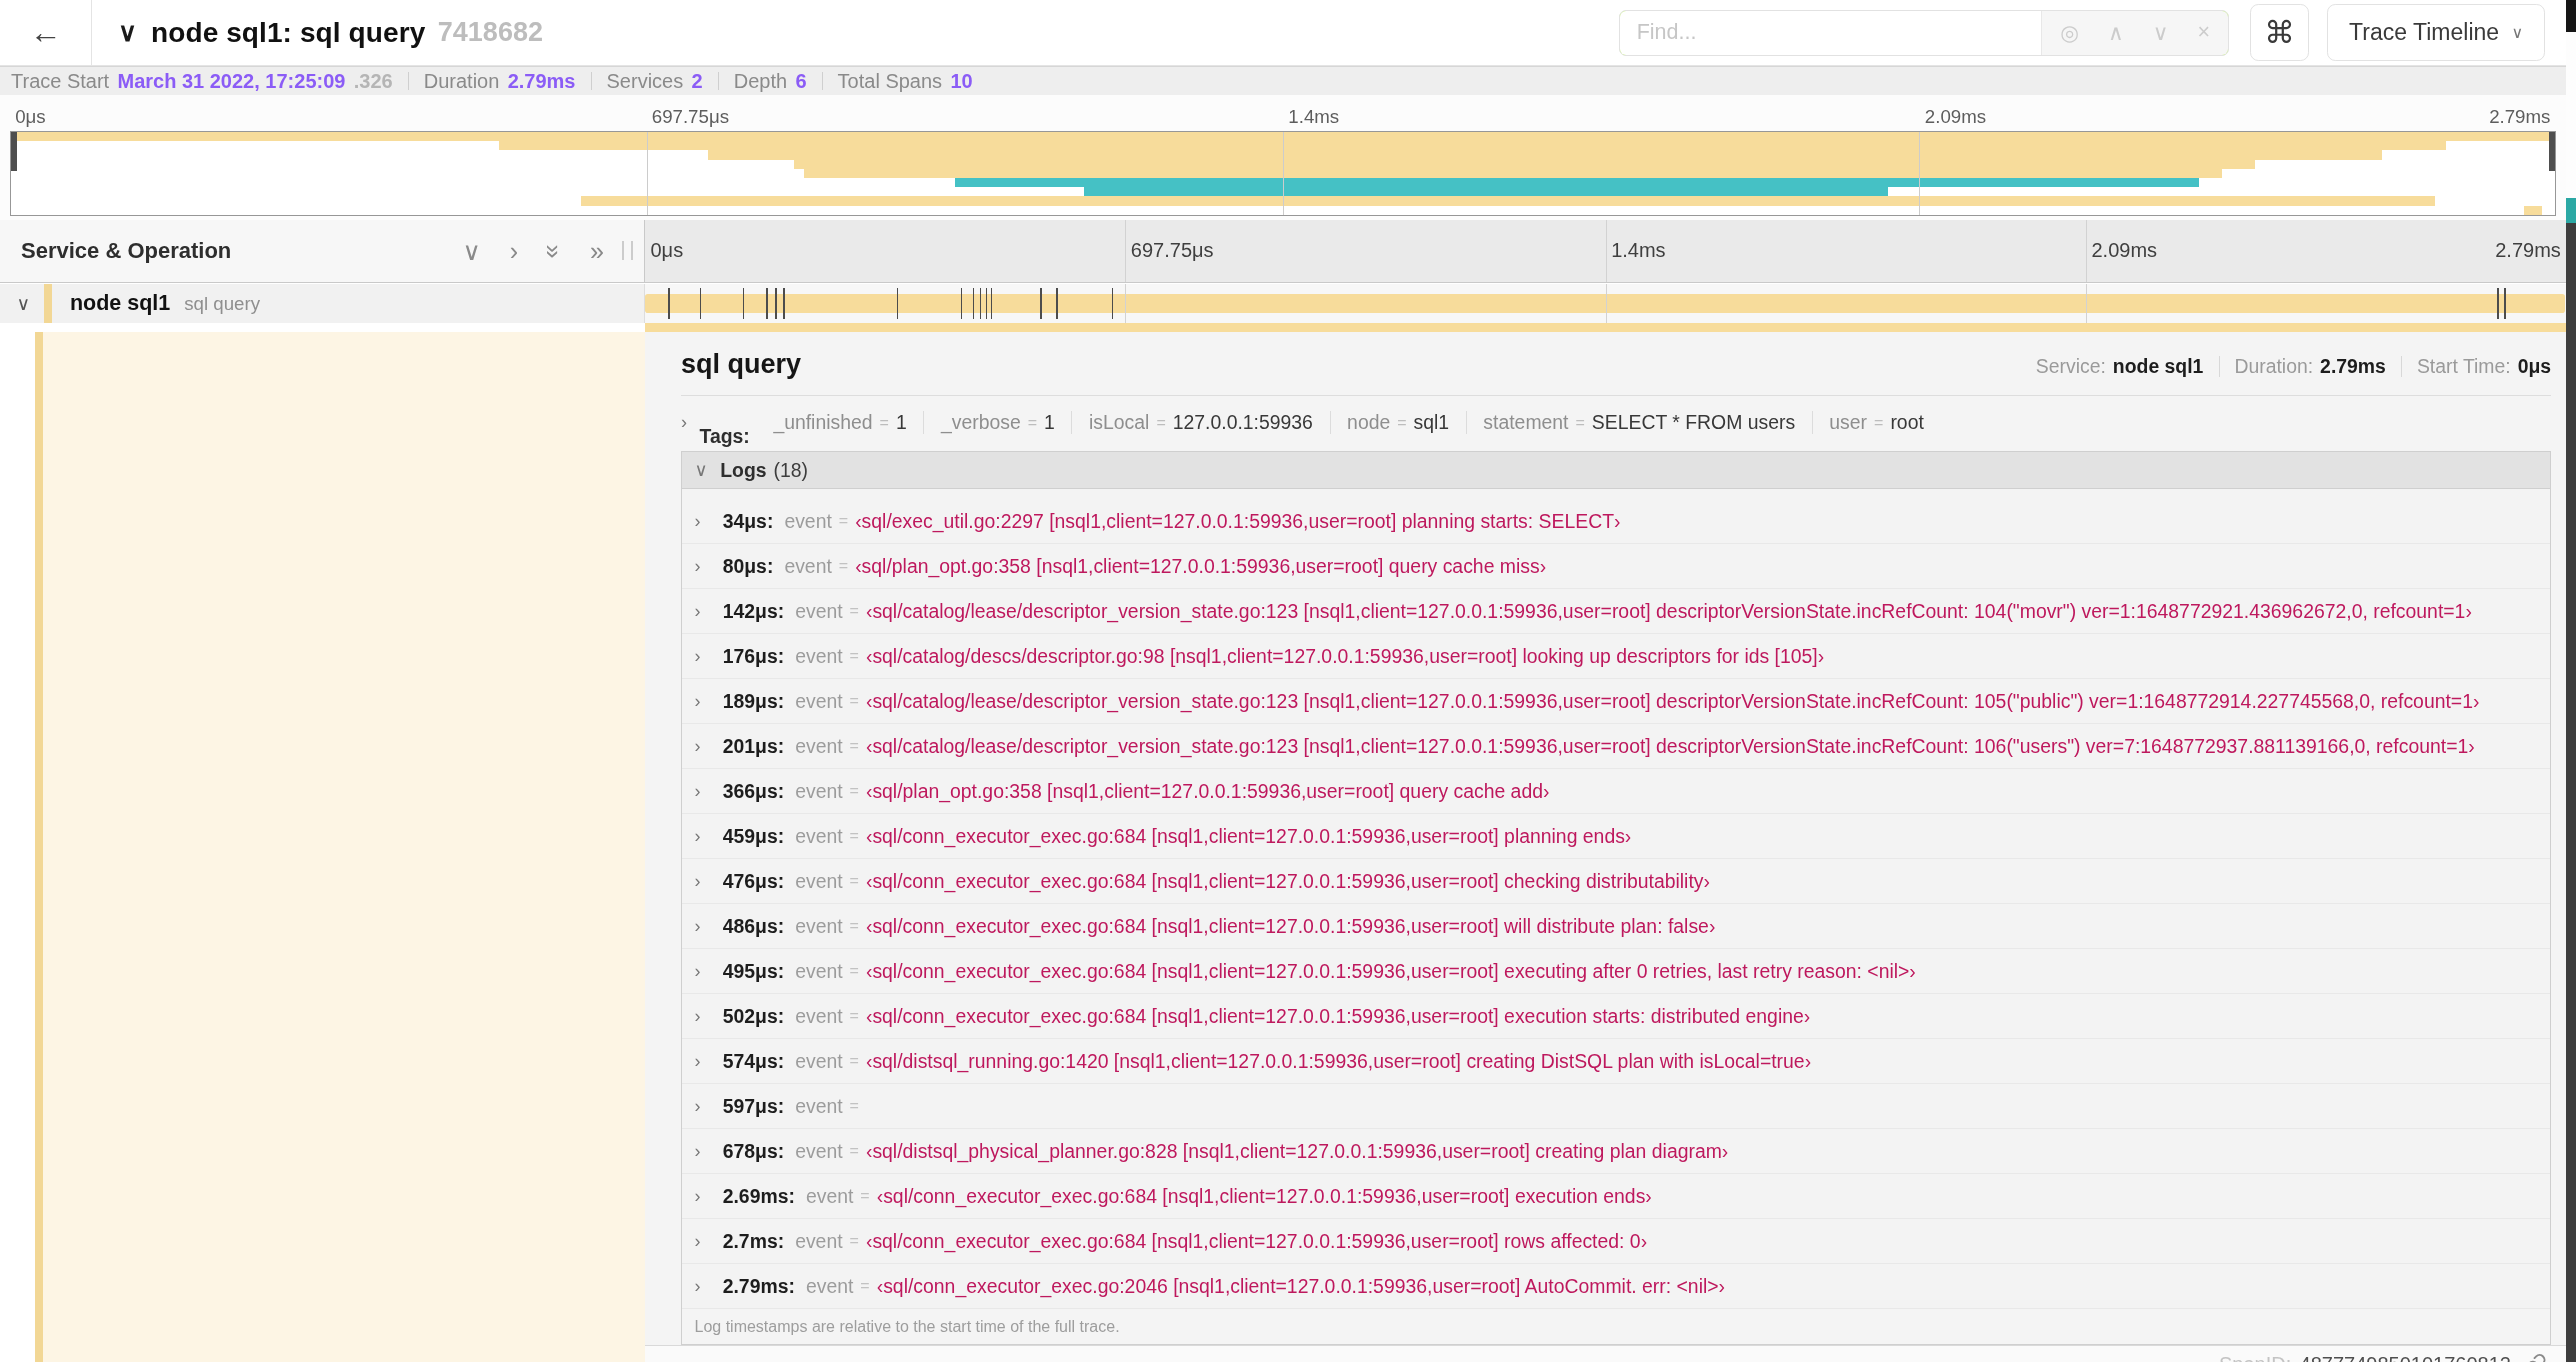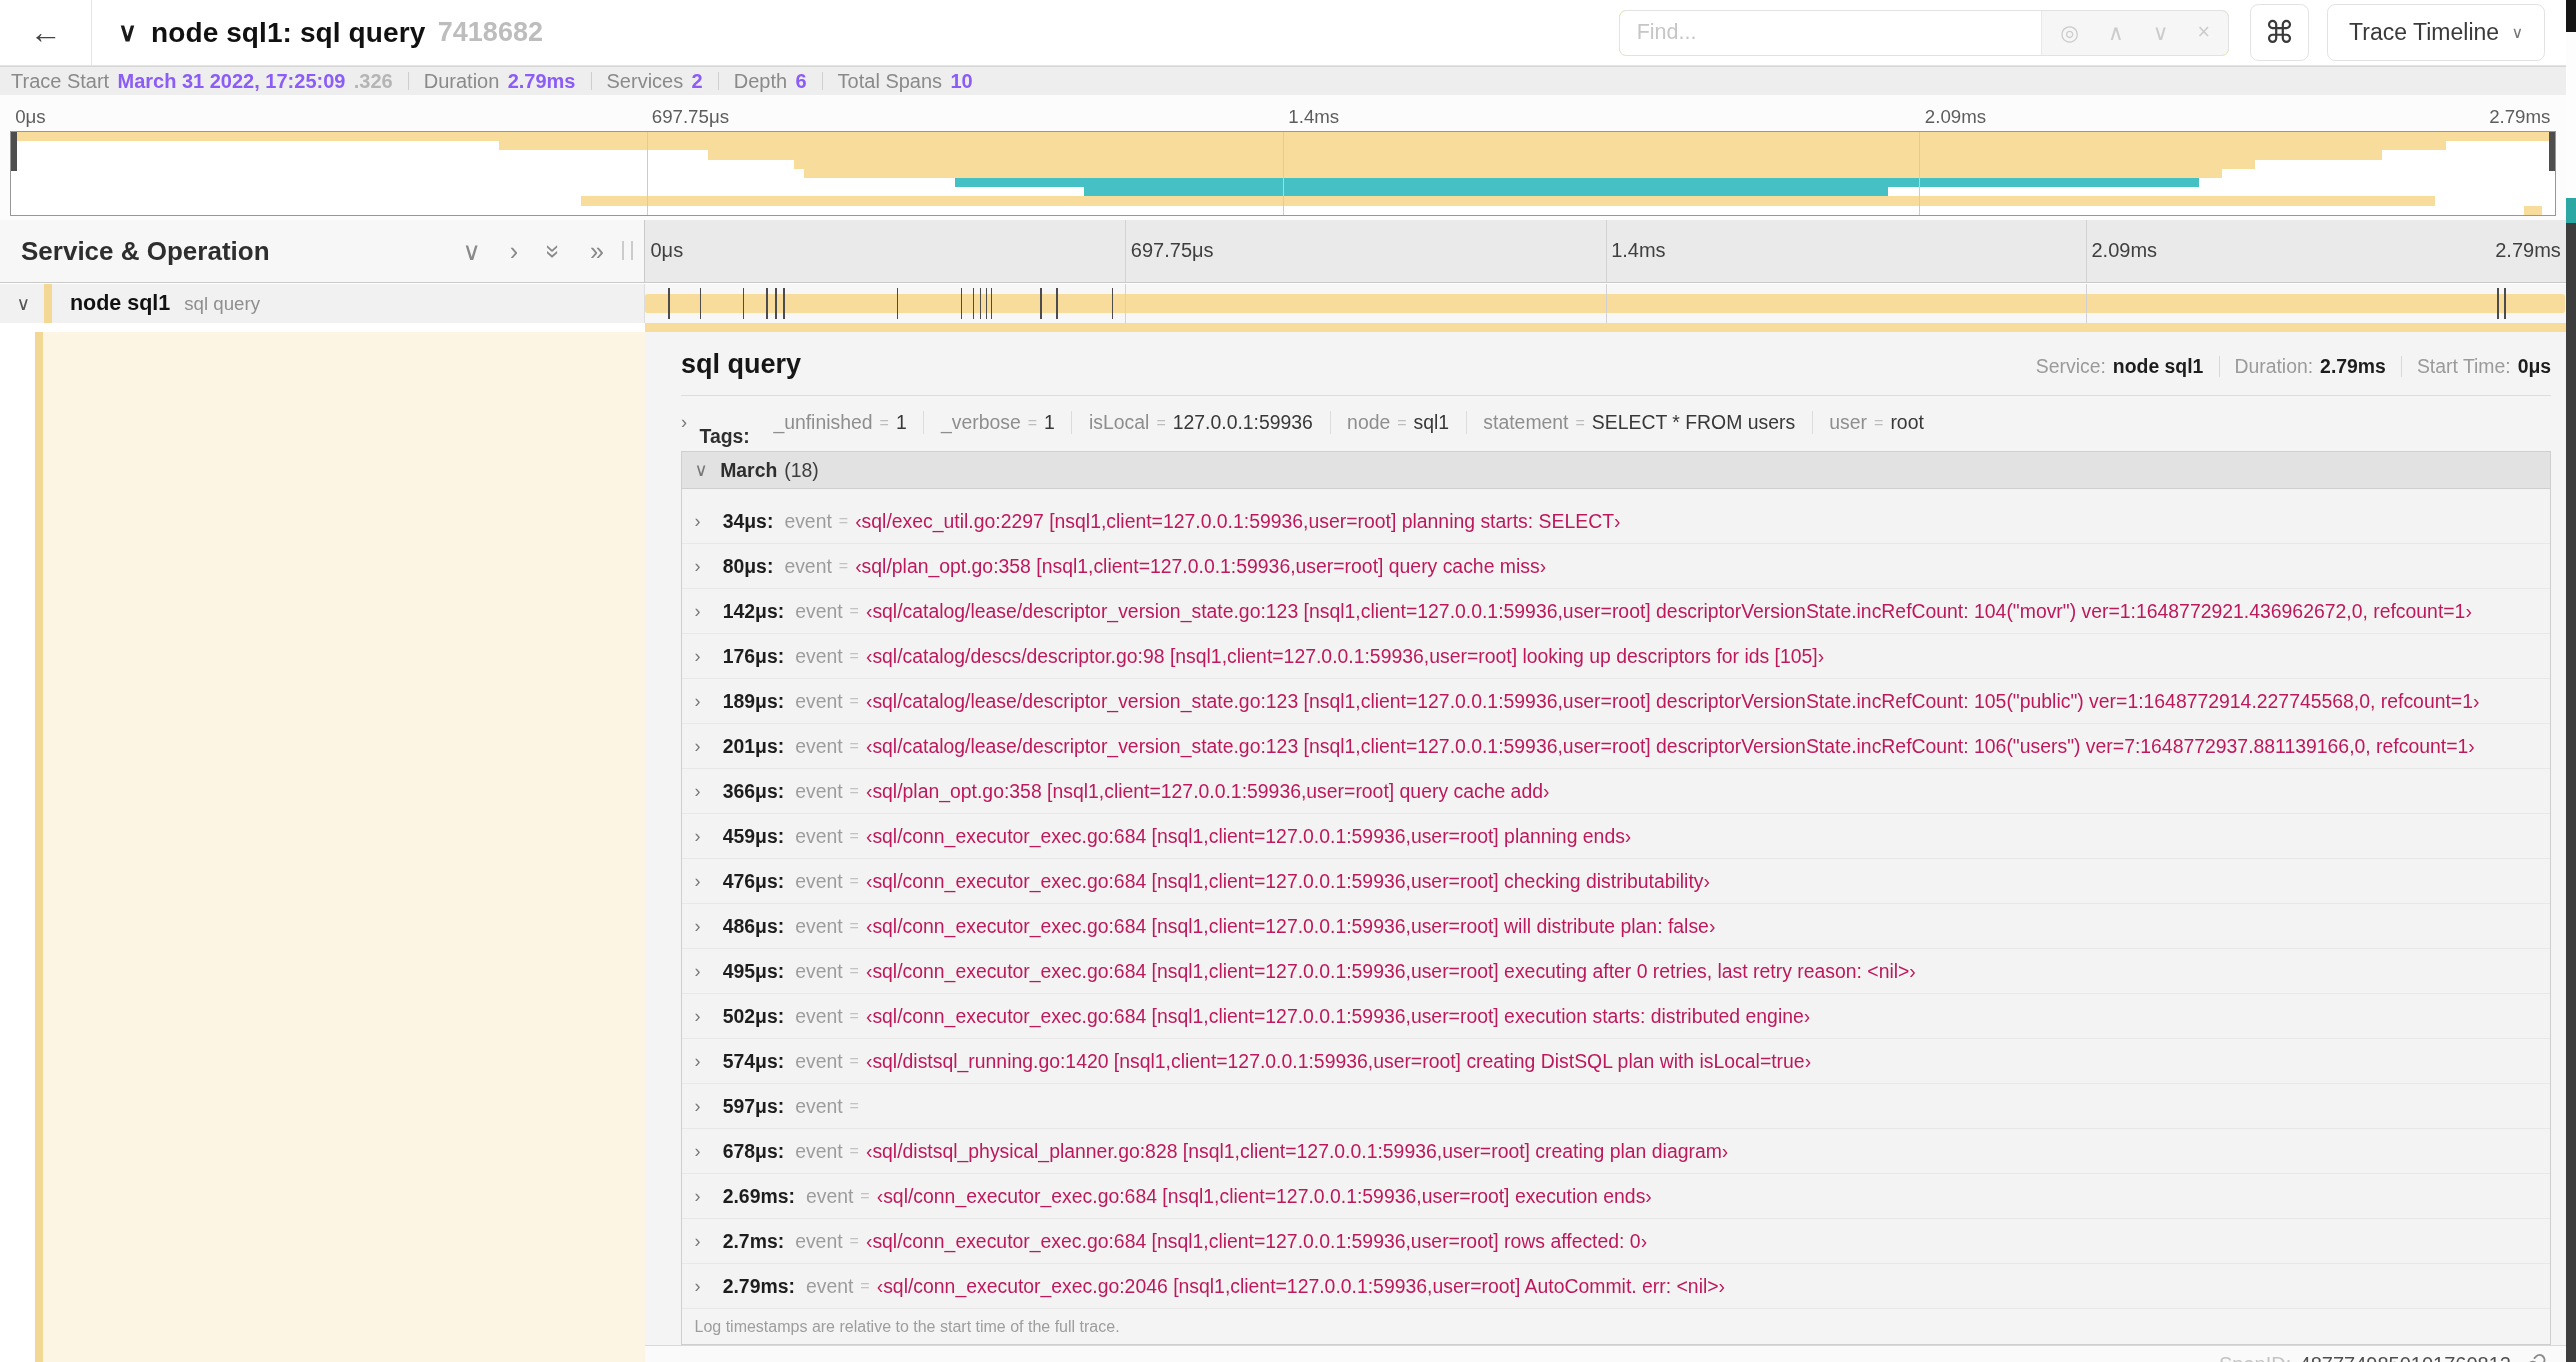--- a/index.html
+++ b/index.html
@@ -38,21 +38,21 @@
   .tick-label{position:absolute;top:0;white-space:nowrap;}
   .mm-canvas{position:absolute;top:36px;left:9.7px;right:10.4px;bottom:4.2px;background:#fff;border:1.4px solid #979797;}
   .grid-line{position:absolute;top:0;bottom:0;width:1.4px;background:#cccccc;}
   .mm-rows{position:absolute;inset:0;display:flex;flex-direction:column;}
   .mm-row{position:relative;flex:1;}
   .mm-bar{position:absolute;top:0;bottom:0;}
   .mm-handle{position:absolute;top:0;width:6.2px;height:39px;background:#4e4e4e;}
   
   .tlh{position:absolute;top:220px;left:0;right:9.7px;height:62px;border-bottom:1.4px solid #c9c9c9;display:flex;}
   .tlh-left{width:645px;background:#f7f7f7;display:flex;align-items:center;padding-left:21px;border-right:0.7px solid #c9c9c9;box-sizing:border-box;}
-  .soh-title{font-size:26px;font-weight:700;color:#2e2e2e;}
+  .soh-title{font-size:22px;font-weight:700;color:#2e2e2e;}
   .soh-icons{margin-left:auto;display:flex;align-items:center;gap:29px;color:#8a8a8a;font-size:25px;margin-right:5.5px;}
   .soh-icons span{cursor:pointer;}
   .rot90{display:inline-block;transform:rotate(90deg);}
   .col-resizer{width:7px;height:19.4px;border-left:2.1px solid #cccccc;border-right:2.1px solid #cccccc;margin:21px 11px 0 12.5px;align-self:flex-start;cursor:col-resize;}
   .tlh-right{flex:1;background:#eaeaea;position:relative;font-size:20px;color:#3f3f3f;}
   .tlh-right .tick-label{top:19.4px;}
   .ruler-grid{position:absolute;top:0;bottom:0;width:0.7px;background:#d2d2d2;}
   
   .srow{position:absolute;top:284px;left:0;right:9.7px;height:39px;display:flex;cursor:pointer;}
   .srow-left{width:645px;background:#f1f1f1;display:flex;align-items:center;border-right:0.7px solid #ddd;box-sizing:border-box;}
@@ -316,21 +316,21 @@
               <span class="tag-item">
                 <span class="tk">user</span>
                 <span class="teq">=</span>
                 <span class="tv">root</span>
               </span>
             </div>
         </div>
         <div class="logs-block">
           <div class="logs-head">
             <span class="acc-chev">∨</span>
-            <span class="logs-title">March</span>
+            <span class="logs-title">Logs</span>
             <span class="logs-count">(18)</span>
           </div>
           <div class="logs-body" id="logs-list">
               <div class="log-row">
                 <span class="acc-chev">›</span>
                 <span class="lg-time">34μs:</span>
                 <span class="lg-key">event</span>
                 <span class="lg-eq">=</span>
                 <span class="lg-val">‹sql/exec_util.go:2297 [nsql1,client=127.0.0.1:59936,user=root] planning starts: SELECT›</span>
               </div>

